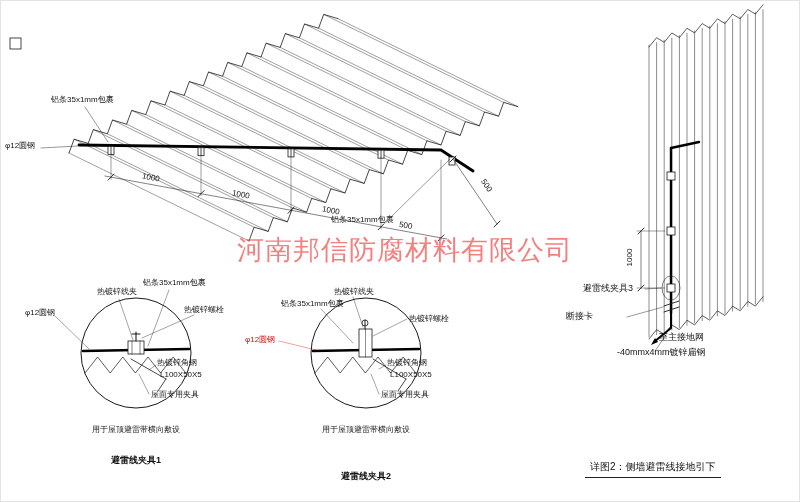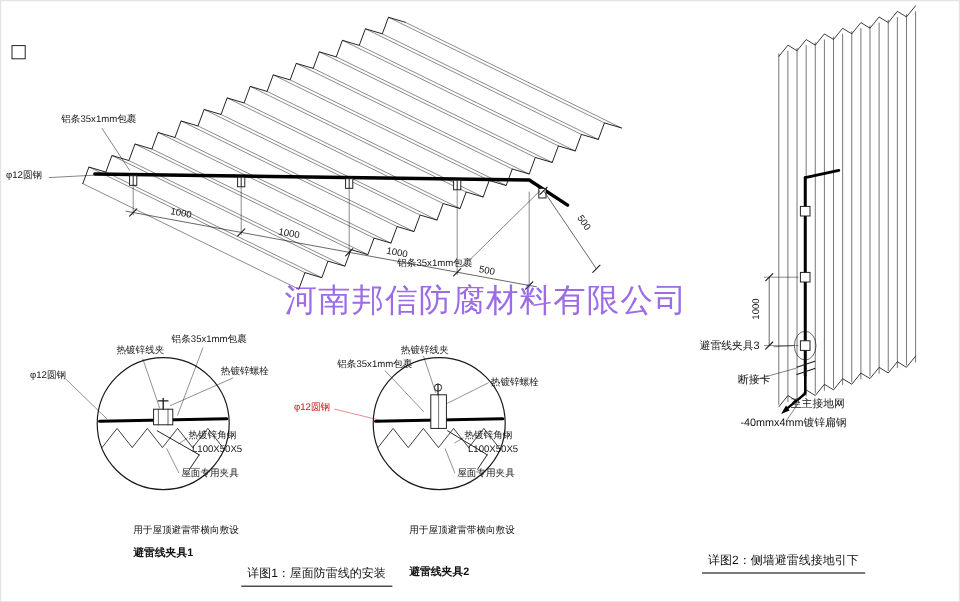--- a/index.html
+++ b/index.html
@@ -6,25 +6,25 @@
   html,body { background:#ffffff; font-family:"Liberation Sans", sans-serif; }
   .canvas { position:relative; width:800px; height:502px; background:#fff;
             border:1px solid #e3e3e3; overflow:hidden; }
   .lw { position:absolute; left:0; top:0; }
   .lbl { position:absolute; font-size:8px; color:#151515; white-space:nowrap; line-height:1.1; }
   .lbl.red { color:#cc1111; }
   .lbl.big { font-size:9px;text-align:right; }
   .dim { position:absolute; font-size:8px; color:#151515; white-space:nowrap; }
   .title { position:absolute; font-size:9px; font-weight:bold; color:#111;
            text-align:center; white-space:nowrap;margin-top:44px; }
-  .sub { position:absolute; font-size:8px; color:#111; text-align:right; white-space:nowrap;margin-top:12px; }
+  .sub { position:absolute; font-size:8px; color:#111; text-align:center; white-space:nowrap; }
   .cap { position:absolute; font-size:10px; color:#111; white-space:nowrap;
          border-bottom:1px solid #222; padding:0 5px 3px 5px; }
   .watermark { position:absolute; left:236px; top:231px; font-family:"Liberation Serif", serif;
-               font-size:27px; color:#6d28d9; opacity:0.68; letter-spacing:1px; white-space:nowrap; }
+               font-size:27px; color:#ef4444; opacity:0.68; letter-spacing:1px; white-space:nowrap; }
 </style>
 </head>
 <body>
 
 <div class="canvas">
 
   <svg id="lw" class="lw" width="800" height="502" viewBox="0 0 800 502">
       <rect x="9" y="37" width="11" height="11" fill="none" stroke="#1a1a1a" stroke-width="0.8"></rect>
       <polyline points="68,152 73.1,138.2 87.2,142.4 92.3,128.6 106.4,132.8 111.5,119 125.6,123.2 130.7,109.4 144.8,113.6 149.9,99.8 164,104 169.1,90.2 183.2,94.4 188.29999999999998,80.60000000000001 202.4,84.8 207.5,71 221.6,75.2 226.7,61.400000000000006 240.79999999999998,65.60000000000001 245.89999999999998,51.80000000000001 260,56 265.1,42.2 279.2,46.400000000000006 284.3,32.60000000000001 298.4,36.80000000000001 303.5,23.000000000000014 317.6,27.200000000000003 322.70000000000005,13.400000000000002 336.8,17.599999999999994" fill="none" stroke="#1a1a1a" stroke-width="0.8" stroke-linejoin="round" stroke-linecap="round"></polyline>
       <polyline points="248,240 253.1,226.2 267.2,230.4 272.3,216.6 286.4,220.8 291.5,207 305.6,211.2 310.7,197.4 324.8,201.6 329.9,187.8 344,192 349.1,178.2 363.2,182.4 368.29999999999995,168.60000000000002 382.4,172.8 387.5,159 401.6,163.2 406.7,149.4 420.79999999999995,153.60000000000002 425.9,139.8 440,144 445.1,130.2 459.2,134.4 464.3,120.60000000000001 478.4,124.80000000000001 483.5,111.00000000000001 497.6,115.2 502.70000000000005,101.4 516.8,105.6" fill="none" stroke="#1a1a1a" stroke-width="0.8" stroke-linejoin="round" stroke-linecap="round"></polyline>
@@ -179,21 +179,20 @@
   <div class="lbl" style="left:333px; top:287px;">热镀锌线夹</div>
   <div class="lbl" style="left:408px; top:314px;">热镀锌螺栓</div>
   <div class="lbl red" style="left:244px; top:335px;">φ12圆钢</div>
   <div class="lbl" style="left:386px; top:358px;">热镀锌角钢</div>
   <div class="lbl" style="left:389px; top:370px;">L100X50X5</div>
   <div class="lbl" style="left:380px; top:390px;">屋面专用夹具</div>
   <div class="title" style="left:323px; top:425px; width:84px;">避雷线夹具2</div>
   <div class="sub" style="left:302px; top:423px; width:126px;">用于屋顶避雷带横向敷设</div>
 
   <div class="lbl big" style="left:582px; top:283px;">避雷线夹具3</div>
-  <div class="lbl big" style="left:614px; top:311px;">断接卡</div>
-  <div class="lbl big" style="left:658px; top:332px;font-family:Liberation Mono, monospace;">至主接地网</div>
+  <div class="lbl big" style="left:565px; top:311px;">断接卡</div>
+  <div class="lbl big" style="left:658px; top:332px;">至主接地网</div>
   <div class="lbl big" style="left:616px; top:347px;">-40mmx4mm镀锌扁钢</div>
   <div class="dim" style="left:620px; top:252px; transform:rotate(-90deg);">1000</div>
 
-  <div class="cap" style="left:200px; top:470px;">详图1：屋面防雷线的安装</div>
   <div class="cap" style="left:584px; top:459px;">详图2：侧墙避雷线接地引下</div>
 
 </div>
 
 </body></html>

